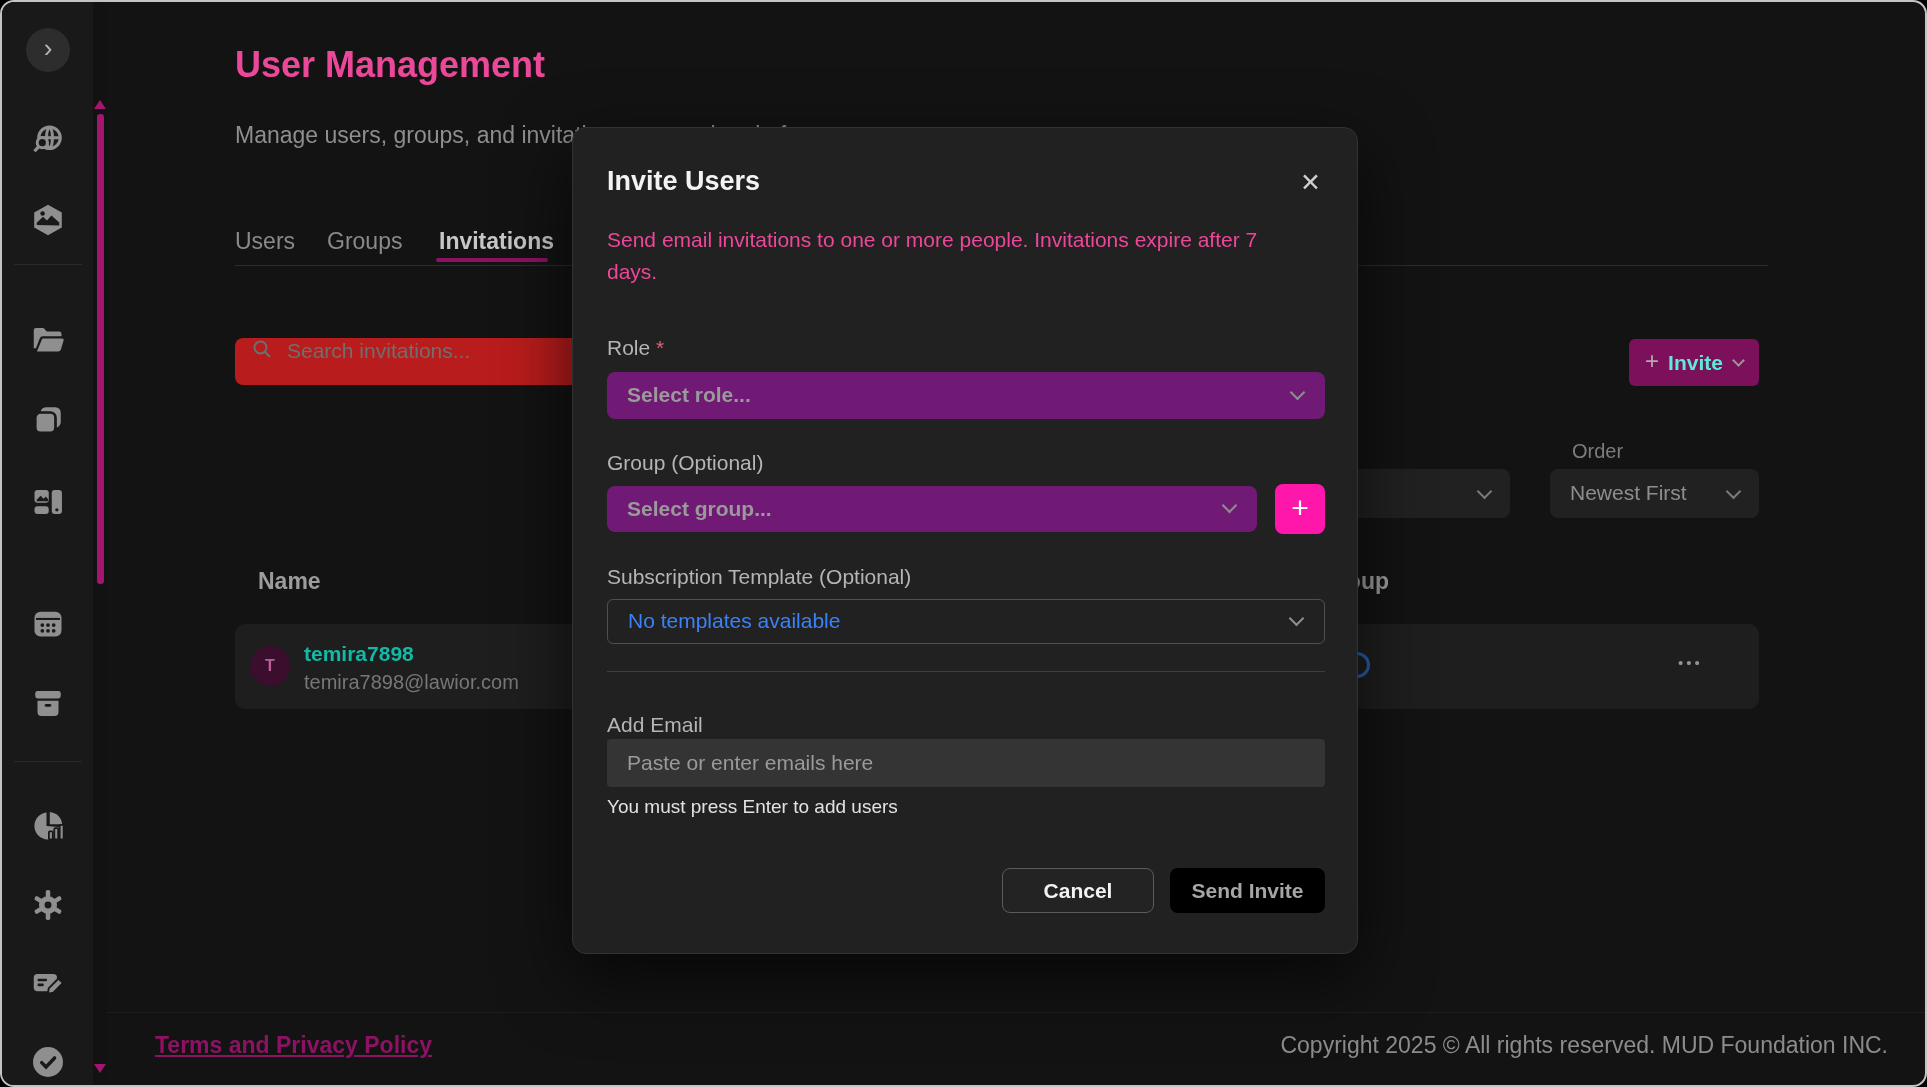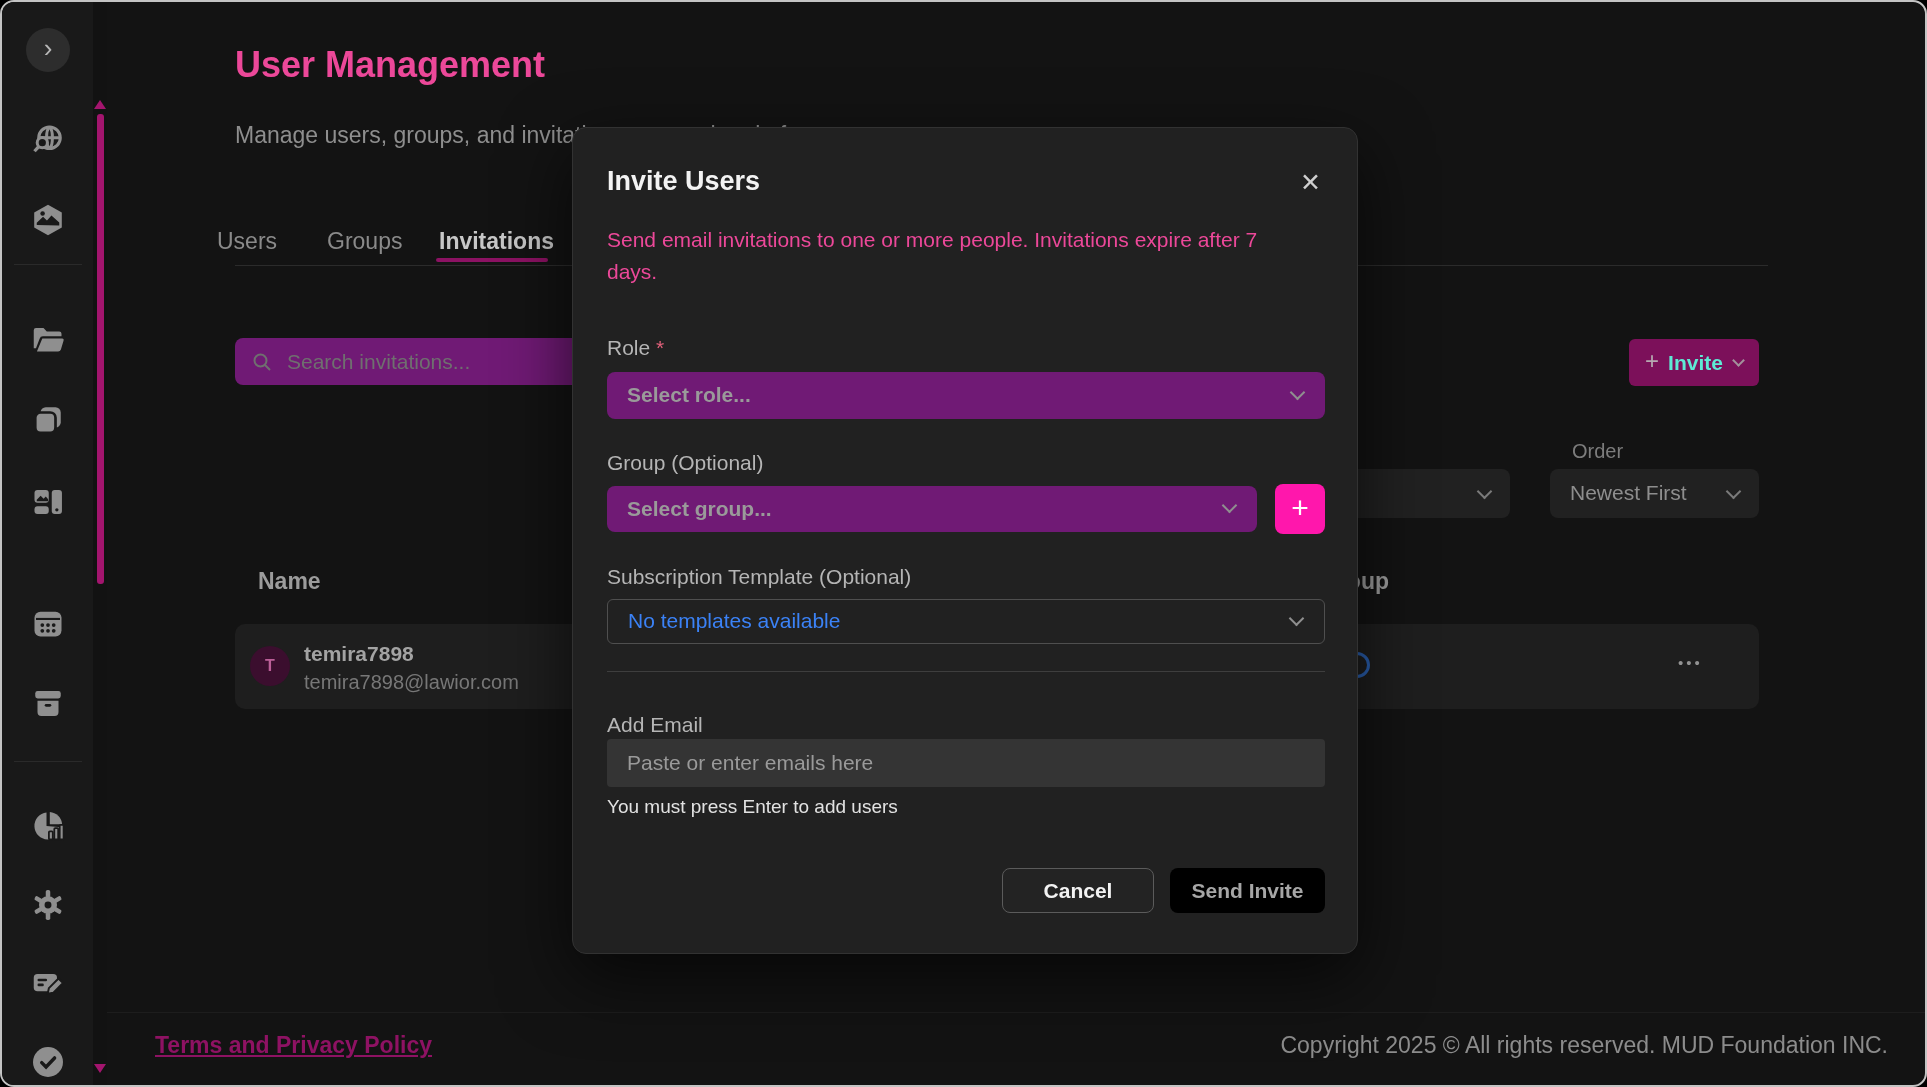--- a/index.html
+++ b/index.html
@@ -17,36 +17,36 @@
   .sb-thumb{left:95px;top:112px;width:7px;height:470px;background:#a3156e;border-radius:3px;}
   .sb-arrow-up{left:92px;top:98px;width:0;height:0;border-left:6px solid transparent;border-right:6px solid transparent;border-bottom:9px solid #a3156e;}
   .sb-arrow-down{left:92px;top:1062px;width:0;height:0;border-left:6px solid transparent;border-right:6px solid transparent;border-top:9px solid #a3156e;}
   
   .page-title{left:233px;top:42px;font-size:36px;font-weight:bold;color:#ec4899;}
   .page-sub{left:233px;top:120px;font-size:23px;color:#8e8e8e;}
   .tab{top:226px;font-size:23px;color:#8a8a8a;cursor:pointer;}
   .tab.active{color:#c7c7c7;font-weight:bold;}
   .tab-underline{left:434px;top:256px;width:112px;height:4px;background:#8c1263;border-radius:2px;}
   .tab-border{left:233px;top:263px;width:1533px;height:1px;background:#2b2b2b;}
-  .search-box{left:233px;top:336px;width:560px;height:47px;background:#701a75;border-radius:8px;display:flex;align-items:center;}
+  .search-box{left:233px;top:336px;width:560px;height:47px;background:#b91c1c;border-radius:8px;display:flex;align-items:flex-start;}
   .search-box input{background:transparent;border:none;outline:none;color:#bdbdbd;font-size:21px;width:440px;font-family:inherit;}
   .search-box input::placeholder{color:#6f6f6f;}
   .invite-btn{left:1627px;top:337px;width:130px;height:47px;background:#7c105a;border-radius:6px;
       display:flex;align-items:center;justify-content:center;gap:9px;cursor:pointer;}
   .invite-btn .plus{color:#b6a8b1;font-size:24px;font-weight:300;margin-top:-3px;}
   .invite-btn .lbl{color:#5eead4;font-size:21px;font-weight:bold;}
   .chev{position:absolute;width:9px;height:9px;border-right:2px solid #8f8f8f;border-bottom:2px solid #8f8f8f;transform:rotate(45deg);}
   .dd{background:#212121;border-radius:8px;}
   .dd .val{position:absolute;left:20px;top:12px;font-size:21px;color:#8e8e8e;}
   .order-label{left:1570px;top:438px;font-size:20px;color:#7c7c7c;}
   .col-header{top:566px;font-size:23px;font-weight:bold;color:#9c9c9c;}
   .row-card{left:233px;top:622px;width:1524px;height:85px;background:#1e1e1e;border-radius:10px;}
   .avatar{left:248px;top:644px;width:40px;height:40px;border-radius:50%;background:#3b0e2e;
       display:flex;align-items:center;justify-content:center;color:#bb5f98;font-weight:bold;font-size:16px;}
-  .row-user{left:302px;top:640px;font-size:21px;font-weight:bold;color:#a3a3a3;}
+  .row-user{left:302px;top:640px;font-size:21px;font-weight:bold;color:#14b8a6;}
   .row-email{left:302px;top:669px;font-size:20px;color:#777777;}
   .status-ring{left:1342px;top:650px;width:26px;height:26px;border:3px solid #2a5fae;border-radius:50%;box-sizing:border-box;}
   .row-menu{left:1676px;top:652px;font-size:15px;letter-spacing:3px;color:#929292;cursor:pointer;}
   .footer-border{left:105px;top:1010px;width:1822px;height:1px;background:#1d1d1d;}
   .footer-link{left:153px;top:1030px;font-size:23px;font-weight:bold;color:#8e1263;text-decoration:underline;cursor:pointer;}
   .footer-copy{right:37px;top:1030px;font-size:23px;color:#8c8c8c;}
   
   #modal{left:570px;top:125px;width:786px;height:827px;background:#212121;border:1px solid #323232;
       border-radius:14px;box-shadow:0 24px 70px rgba(0,0,0,.65);z-index:20;box-sizing:border-box;}
   #modal .m-title{left:34px;top:38px;font-size:27px;font-weight:bold;color:#f3f3f3;}
@@ -215,21 +215,21 @@
     </span>
   </div>
 
   <div class="abs sb-arrow-up"></div>
   <div class="abs sb-thumb"></div>
   <div class="abs sb-arrow-down"></div>
 
   <div class="abs page-title">User Management</div>
   <div class="abs page-sub">Manage users, groups, and invitations across the platform</div>
 
-  <div class="abs tab" style="left:215px;">Users</div>
+  <div class="abs tab" style="left:233px;">Users</div>
   <div class="abs tab" style="left:325px;">Groups</div>
   <div class="abs tab active" style="left:437px;">Invitations</div>
   <div class="abs tab-underline"></div>
   <div class="abs tab-border"></div>
 
   <div class="abs search-box">
     <span style="margin:0 12px 0 16px;">
       <svg viewBox="0 0 22 22" width="22" height="22">
         <circle cx="9.5" cy="9.5" r="6" fill="none" stroke="#6f6f6f" stroke-width="2"></circle>
         <line x1="14" y1="14" x2="19" y2="19" stroke="#6f6f6f" stroke-width="2"></line>

